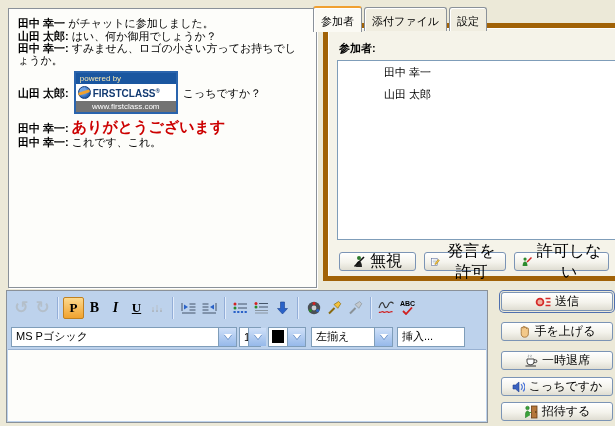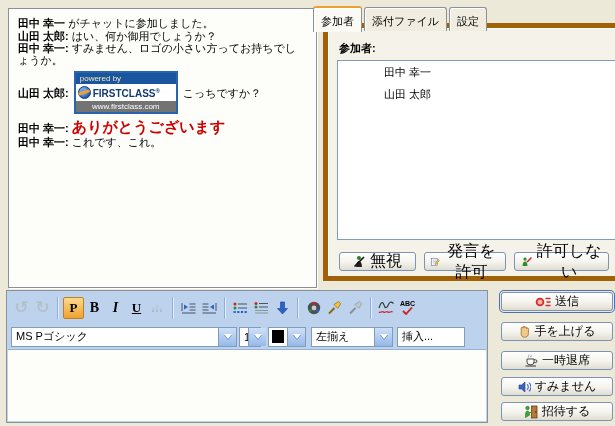--- a/index.html
+++ b/index.html
@@ -322,21 +322,21 @@
       <path d="M1.5 12h10.5" stroke="#333" stroke-width="1"></path>
     </svg>
   <span>一時退席</span>
 </button>
 
 <button class="xp-btn action-btn" style="top:377px">
   <svg width="13" height="12" viewBox="0 0 13 12">
       <path d="M1 4h2.5L7 1v10L3.5 8H1z" fill="#3a62c0" stroke="#23408f" stroke-width="0.6"></path>
       <path d="M9 3.2a3.6 3.6 0 0 1 0 5.6M11 1.6a6 6 0 0 1 0 8.8" fill="none" stroke="#4a74d8" stroke-width="1.2"></path>
     </svg>
-  <span>すみません</span>
+  <span>こっちですか</span>
 </button>
 
 <button class="xp-btn action-btn" style="top:402px">
   <svg width="14" height="14" viewBox="0 0 14 14">
       <rect x="7.5" y="1" width="5.5" height="12" fill="#b5773a" stroke="#6b3f14" stroke-width="0.8"></rect>
       <circle cx="11.8" cy="7" r="0.7" fill="#3a2408"></circle>
       <circle cx="3.5" cy="3" r="1.8" fill="#3aa23a" stroke="#1c6b1c" stroke-width="0.5"></circle>
       <path d="M1.5 13V9c0-2 1-3 2-3s2 1 2 3v1.5" fill="#3aa23a" stroke="#1c6b1c" stroke-width="0.5"></path>
       <path d="M5 7.5h2" stroke="#3aa23a" stroke-width="1.2"></path>
     </svg>

